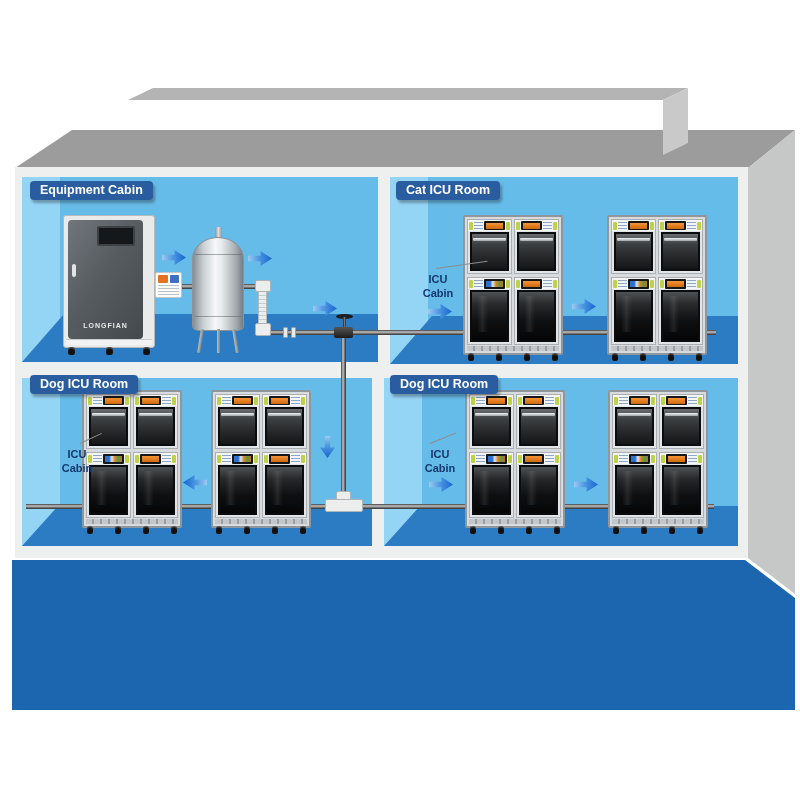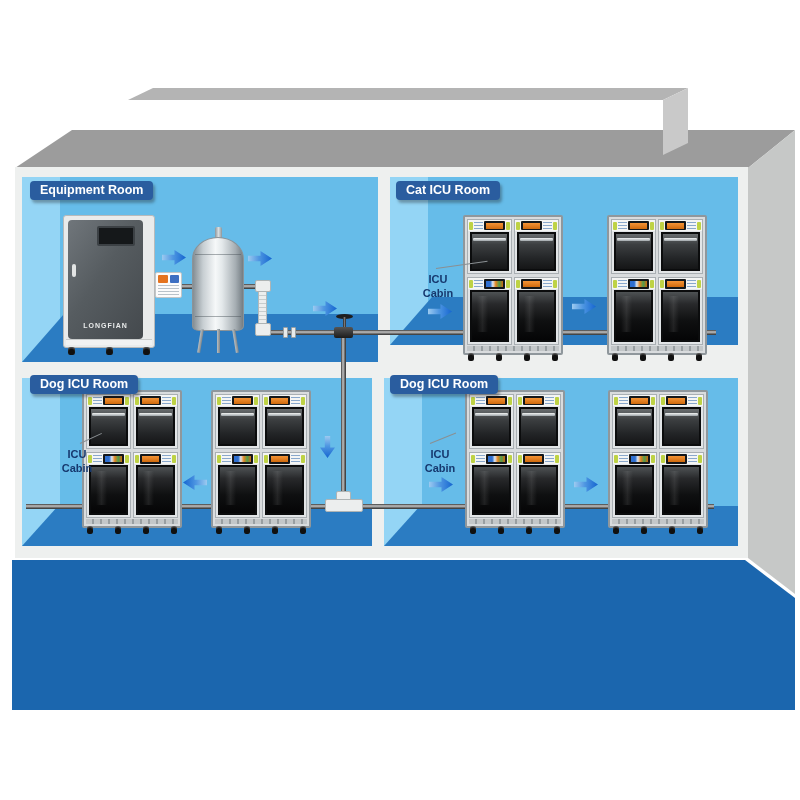--- a/index.html
+++ b/index.html
@@ -136,24 +136,24 @@
   <div class="base"></div>
 
   <div class="banner-top"></div>
   <div class="banner-side"></div>
 
   <div class="room" style="left:22px;top:177px;width:356px;height:185px;">
     <div class="interior">
       <div class="wall-left"></div>
       <div class="floor tall"></div>
     </div>
-    <div class="badge" style="left:8px;top:4px;">Equipment Room</div>
-  </div>
-
-  <div class="room" style="left:390px;top:177px;width:348px;height:168px;">
+    <div class="badge" style="left:8px;top:4px;">Equipment Cabin</div>
+  </div>
+
+  <div class="room" style="left:390px;top:177px;width:348px;height:187px;">
     <div class="interior">
       <div class="wall-left"></div>
       <div class="floor tall"></div>
     </div>
     <div class="badge" style="left:6px;top:4px;">Cat ICU Room</div>
   </div>
 
   <div class="room" style="left:22px;top:378px;width:350px;height:168px;">
     <div class="interior">
       <div class="wall-left"></div>

